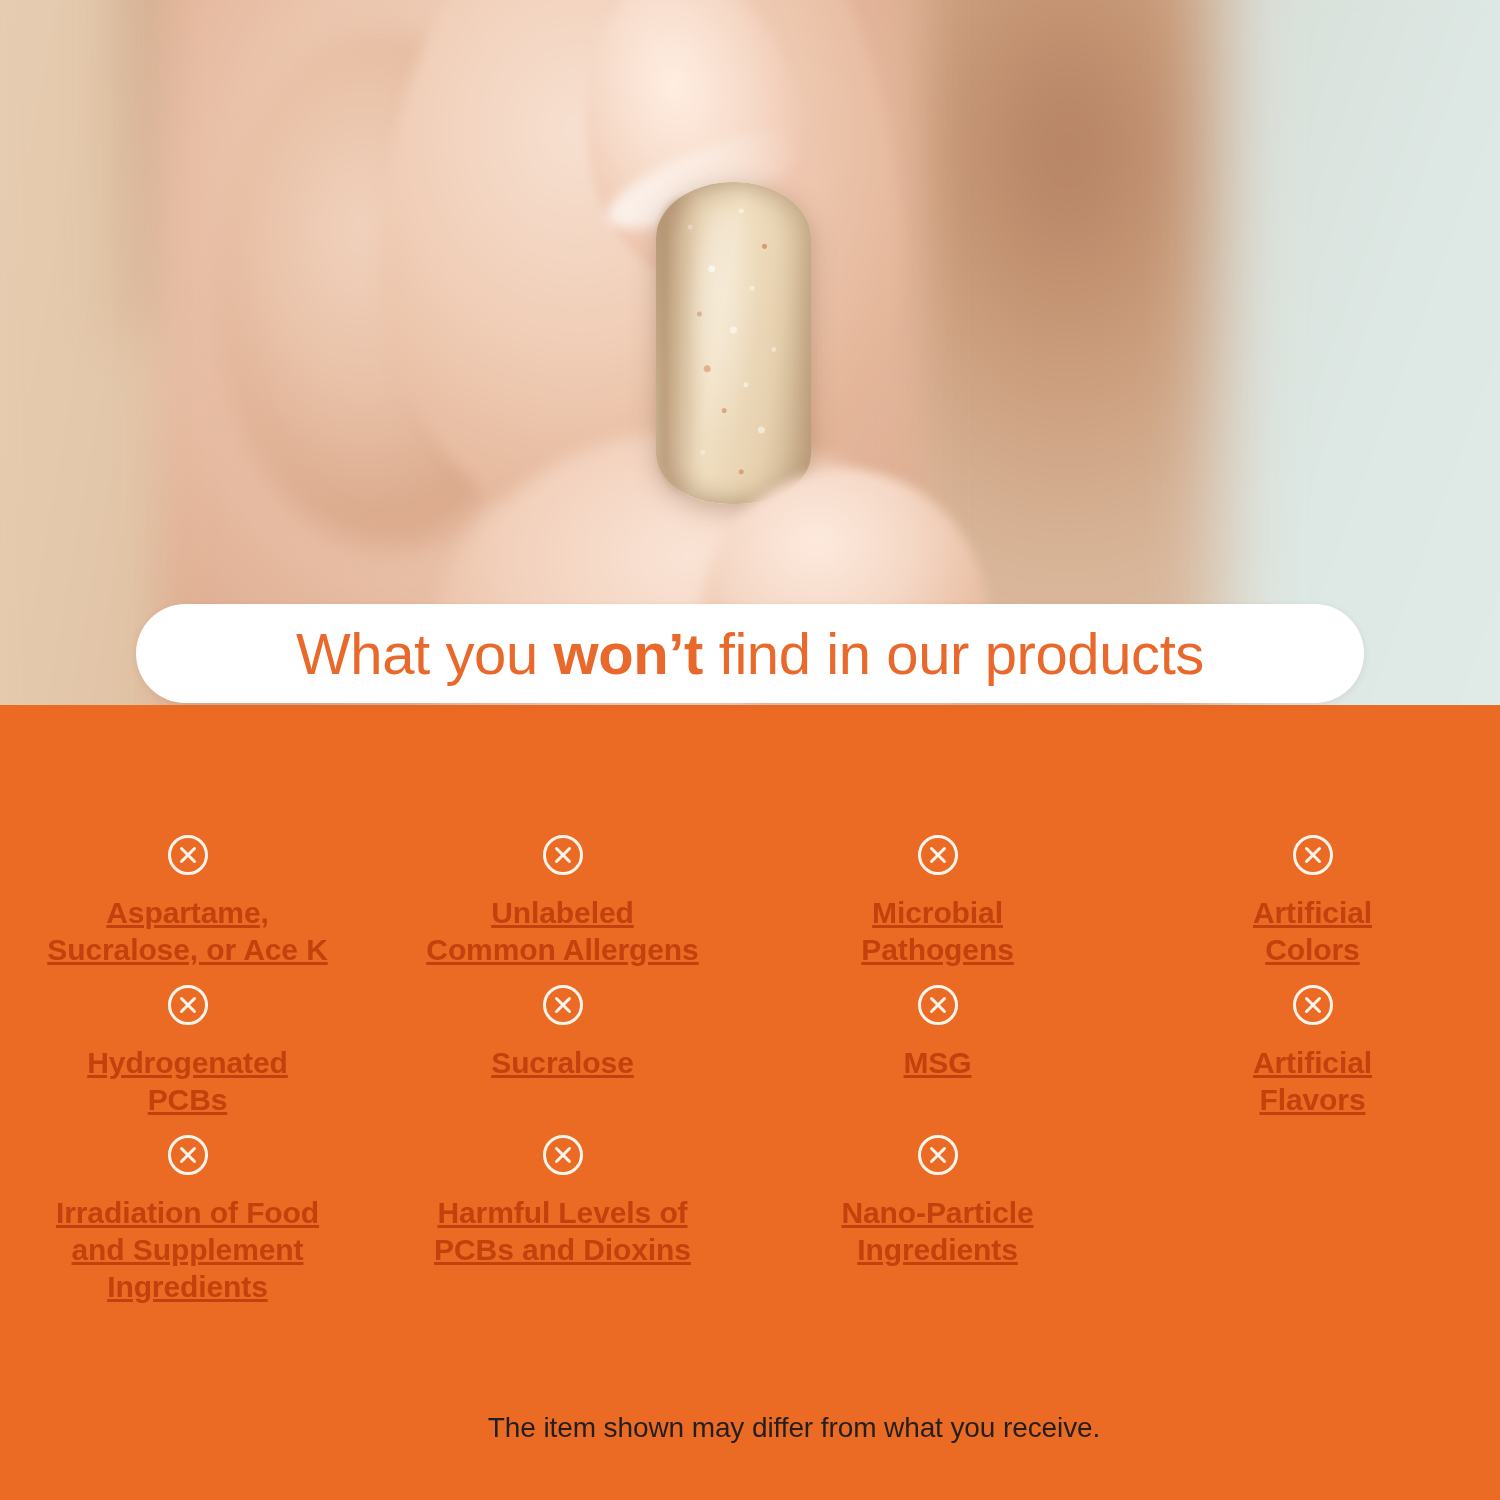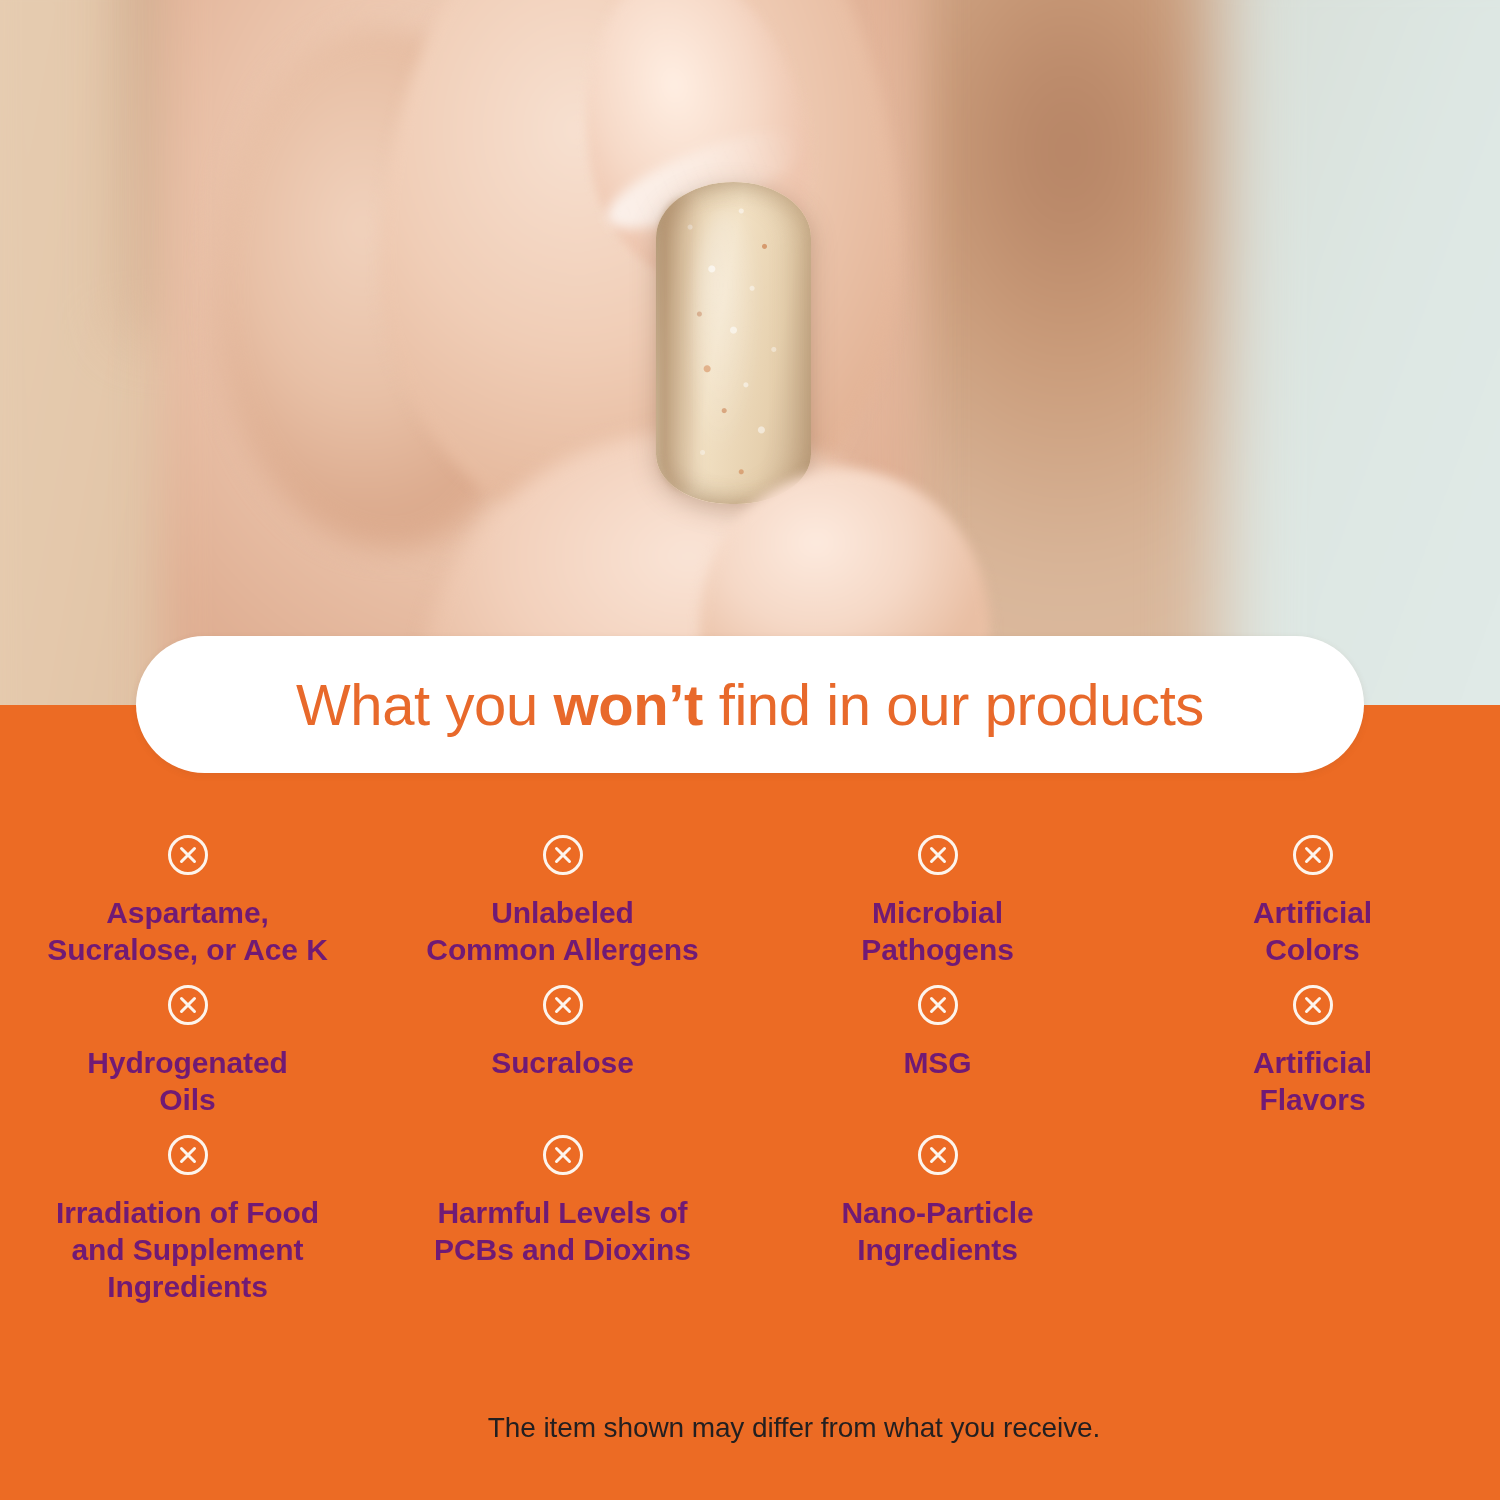--- a/index.html
+++ b/index.html
@@ -145,23 +145,23 @@
     left: 0; top: 705px;
     width: 1500px;
     height: 795px;
     background: #EC6B24;
   }
 
   
   .title-card {
     position: absolute;
     left: 136px;
-    top: 636px;
+    top: 604px;
     width: 1228px;
-    height: 137px;
+    height: 99px;
     background: #ffffff;
     border-radius: 69px;
     display: flex;
     align-items: center;
     justify-content: center;
     z-index: 5;
     box-shadow: 0 2px 7px rgba(120,70,40,.10);
   }
   .title-text {
     color: #E8692B;
@@ -186,28 +186,29 @@
   }
   .cell {
     display: flex;
     flex-direction: column;
     align-items: center;
     padding-top: 16px;
   }
 
   .icon-x { display: block; margin-bottom: 19px; }
   .cell-label {
-    color: #701a75;
+    color: #c2410c;
     font-size: 30px;
     font-weight: 700;
     line-height: 1.22;
     text-align: center;
     max-width: 330px;
     letter-spacing: -0.1px;
     white-space: pre-line;
+    text-decoration: underline;
   }
 
   
   .footer {
     position: absolute;
     left: 0;
     top: 1412px;
     width: 1500px;
     text-align: center;
     z-index: 4;
@@ -285,21 +286,21 @@
       <div class="cell-label">Artificial
 Colors</div>
     </div>
 
     <div class="cell row-2">
       <svg class="icon-x" width="42" height="42" viewBox="0 0 42 42">
         <circle cx="21" cy="21" r="18.5" fill="none" stroke="#FDF4EC" stroke-width="3"></circle>
         <path d="M14.5 14.5 L27.5 27.5 M27.5 14.5 L14.5 27.5" stroke="#FDF4EC" stroke-width="3" stroke-linecap="round"></path>
       </svg>
       <div class="cell-label">Hydrogenated
-Oils</div>
+PCBs</div>
     </div>
 
     <div class="cell row-2">
       <svg class="icon-x" width="42" height="42" viewBox="0 0 42 42">
         <circle cx="21" cy="21" r="18.5" fill="none" stroke="#FDF4EC" stroke-width="3"></circle>
         <path d="M14.5 14.5 L27.5 27.5 M27.5 14.5 L14.5 27.5" stroke="#FDF4EC" stroke-width="3" stroke-linecap="round"></path>
       </svg>
       <div class="cell-label">Sucralose</div>
     </div>
 

